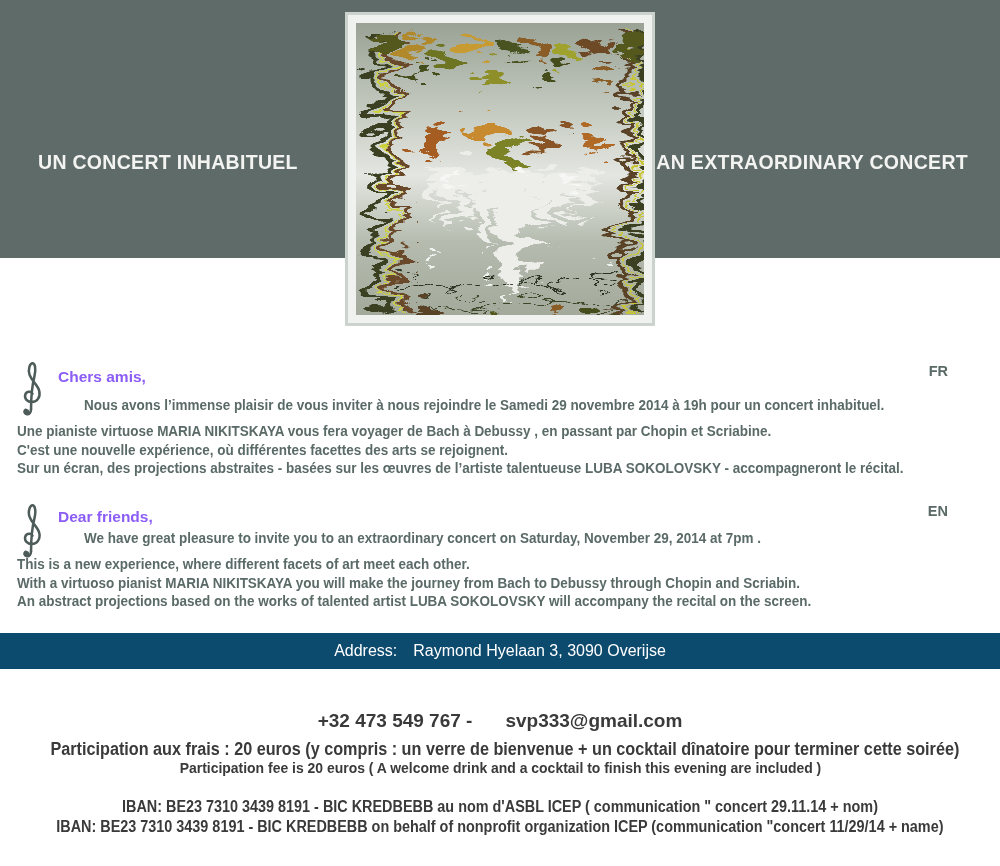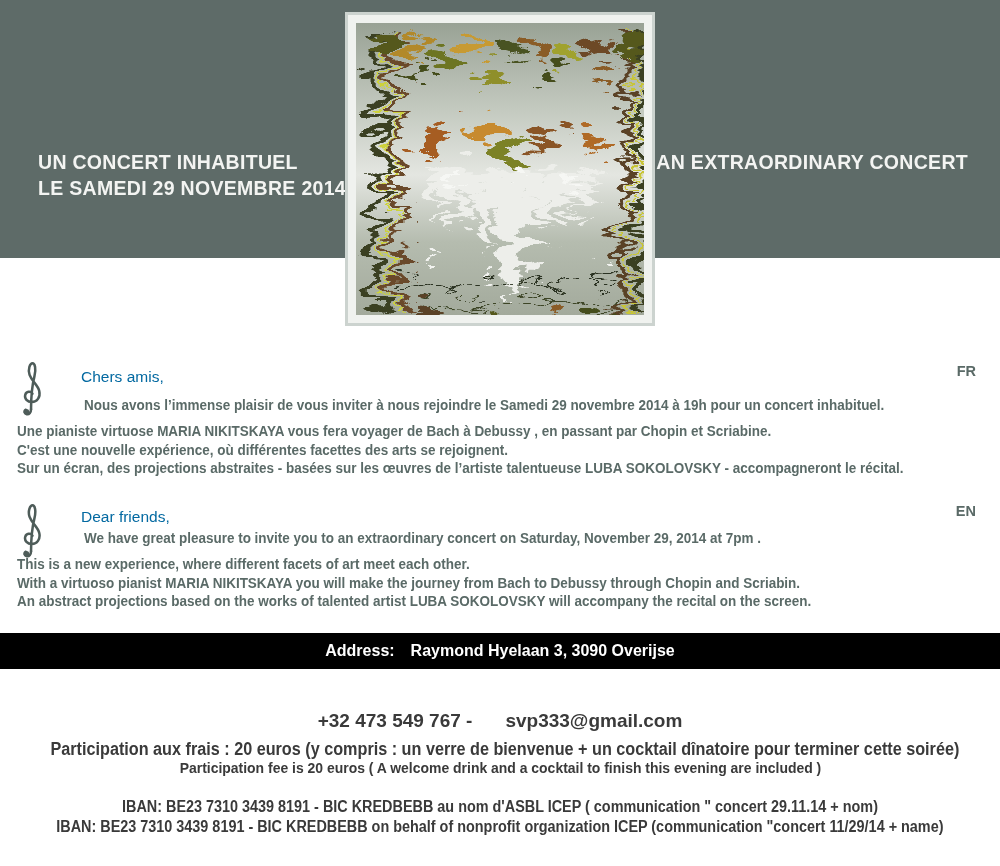--- a/index.html
+++ b/index.html
@@ -14,41 +14,41 @@
   .hero-title.right { right:32px; text-align:right; }
 
   .artwork-frame { position:absolute; left:345px; top:12px; background:#f0f2ef;
                    border:3px solid #ccd3cf; padding:8px; }
   .artwork-frame svg { display:block; }
 
   
   .clef { position:absolute; width:32px; height:60px; }
   .clef.fr { left:16px; top:359px; }
   .clef.en { left:16px; top:501px; }
-  .lang-tag { position:absolute; right:24px; font-size:14.5px; font-weight:bold; color:#5a6a67; }
+  .lang-tag { position:absolute; right:52px; font-size:14.5px; font-weight:bold; color:#5a6a67; }
   .lang-tag.fr { top:363px; }
   .lang-tag.en { top:503px; }
 
-  .greeting { position:absolute; left:58px; font-size:15.5px; font-weight:normal; color:#0369a1; white-space:nowrap;margin-left:23px; }
+  .greeting { position:absolute; left:58px; font-size:15.5px; font-weight:bold; color:#8b5cf6; white-space:nowrap; }
   .greeting.fr { top:368px; }
   .greeting.en { top:508px; }
 
   .invite { position:absolute; left:56px; font-size:14.5px; font-weight:bold; color:#5a6a67; white-space:nowrap;padding-left:28px; }
   .invite.fr { top:397px; }
   .invite.en { top:530px; }
 
   .para { position:absolute; left:17px; font-size:14.5px; font-weight:bold; color:#5a6a67; }
   .para.fr { top:422px; }
   .para.en { top:555px; }
   .para div { line-height:18.6px; white-space:nowrap; }
   .cond-body { display:inline-block; transform:scaleX(0.93); transform-origin:0 50%; white-space:nowrap; }
 
   
   .address-bar { position:absolute; left:0; top:633px; width:1000px; height:36px;
-                 background:#000000; color:#ffffff; font-weight:bold; font-size:16px;
+                 background:#0c4a6e; color:#ffffff; font-weight:normal; font-size:16px;
                  line-height:36px; text-align:center; }
   .address-bar .addr-label { margin-right:16px; }
 
   
   .fline { position:absolute; left:0; width:1000px; text-align:center; color:#3a3a3a; font-weight:bold; }
   .res-title   { top:686px; font-size:15px; letter-spacing:0.3px; color:#2f2f2f; }
   .phone-line  { top:710px; font-size:19px; }
   .phone-line .email { margin-left:33px; }
   .fee-fr  { top:739px; font-size:18px; }
   .fee-en  { top:759px; font-size:15.5px; }
@@ -58,21 +58,20 @@
 </style>
 </head>
 <body>
 
 <div class="poster">
 
   <div class="hero">
 
     <div class="hero-title left">
       <div>UN CONCERT INHABITUEL</div>
-      <div>LE SAMEDI 29 NOVEMBRE 2014</div>
     </div>
 
     <div class="artwork-frame">
       <svg width="288" height="292" viewBox="0 0 288 292">
         <defs>
           <linearGradient id="silver" x1="0" y1="0" x2="0" y2="1">
             <stop offset="0" stop-color="#99a295"></stop>
             <stop offset="0.3" stop-color="#c4cac0"></stop>
             <stop offset="0.52" stop-color="#e4e6e1"></stop>
             <stop offset="0.75" stop-color="#b5bcaf"></stop>

